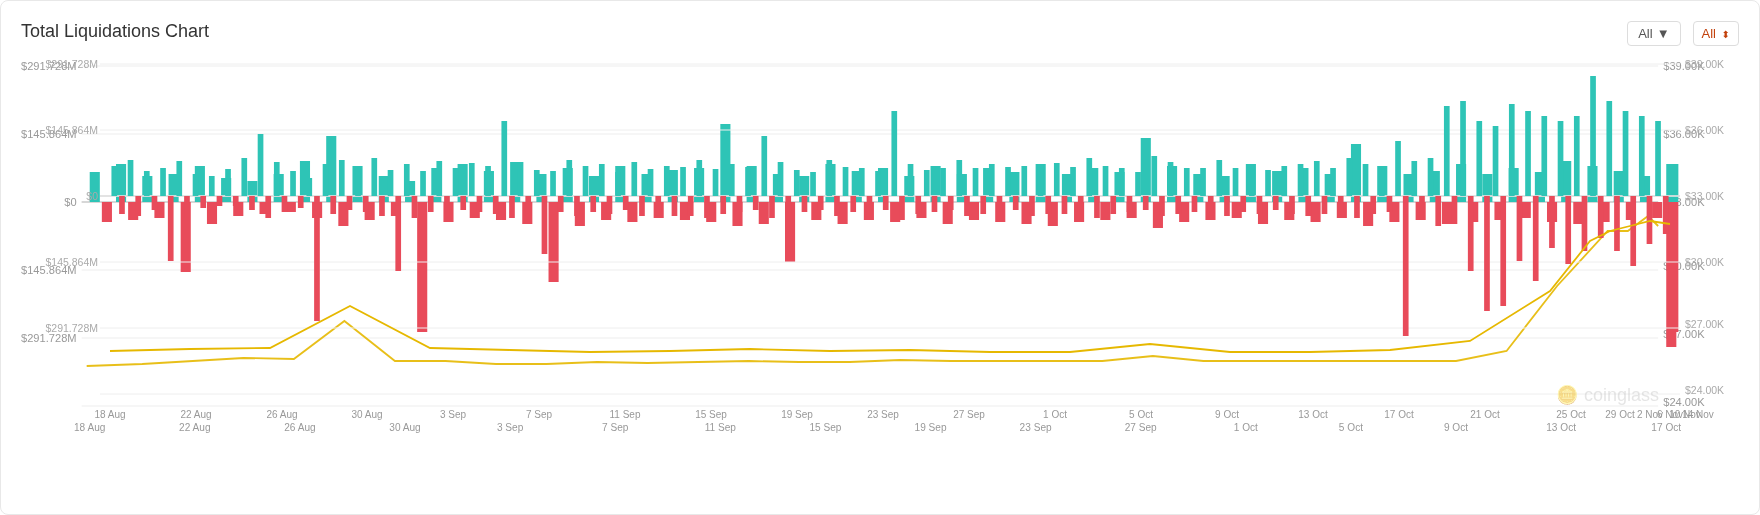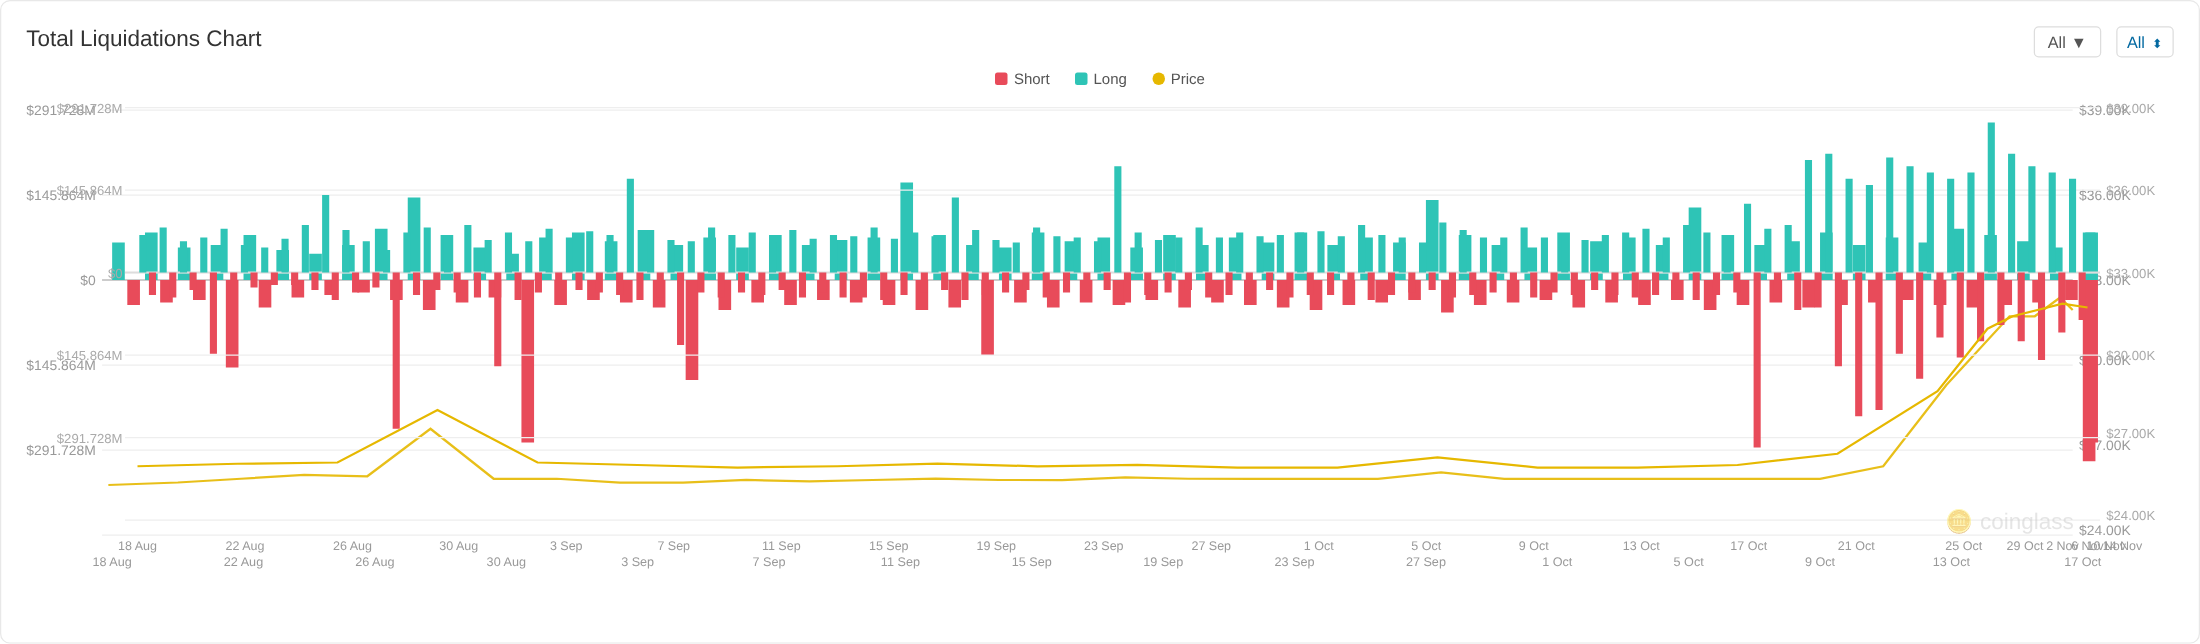--- a/index.html
+++ b/index.html
@@ -40,21 +40,21 @@
       cursor: pointer;
       display: flex;
       align-items: center;
       gap: 4px;
     }
     .dropdown-btn-spinner {
       border: 1px solid #ddd;
       border-radius: 4px;
       padding: 4px 8px;
       font-size: 13px;
-      color: #0369a1;
+      color: #c2410c;
       background: #fff;
       cursor: pointer;
     }
     .legend {
       display: flex;
       justify-content: center;
       gap: 20px;
       margin-bottom: 8px;
     }
     .legend-item {
@@ -98,34 +98,20 @@
         <span>All</span>
         <span>▼</span>
       </button>
       <button class="dropdown-btn-spinner">
         <span>All</span>
         <span style="font-size:10px; margin-left:2px;">⬍</span>
       </button>
     </div>
   </div>
 
-  <div class="legend">
-    <div class="legend-item">
-      <div class="legend-dot" style="background:#e84b5a;"></div>
-      <span>Short</span>
-    </div>
-    <div class="legend-item">
-      <div class="legend-dot" style="background:#2ec4b6;"></div>
-      <span>Long</span>
-    </div>
-    <div class="legend-item">
-      <div class="legend-dot" style="background:#e6b800; border-radius:50%;"></div>
-      <span>Price</span>
-    </div>
-  </div>
 
   <div class="chart-area">
     <svg width="100%" height="100%" viewBox="0 0 1700 390" preserveAspectRatio="none">
 
       <line x1="60" y1="10" x2="1620" y2="10" stroke="#eee" stroke-width="1"></line>
       <line x1="60" y1="78" x2="1620" y2="78" stroke="#eee" stroke-width="1"></line>
       <line x1="60" y1="146" x2="1620" y2="146" stroke="#eee" stroke-width="1"></line>
       <line x1="60" y1="214" x2="1620" y2="214" stroke="#eee" stroke-width="1"></line>
       <line x1="60" y1="282" x2="1620" y2="282" stroke="#eee" stroke-width="1"></line>
       <line x1="60" y1="350" x2="1620" y2="350" stroke="#eee" stroke-width="1"></line>

